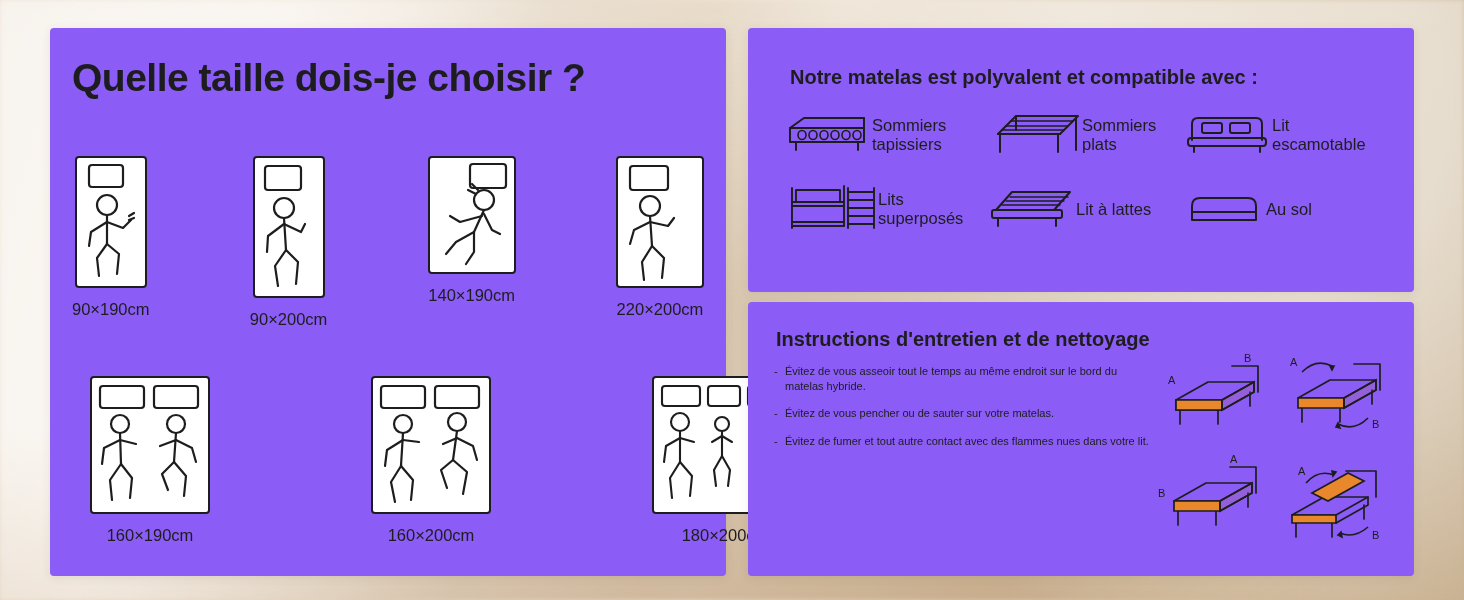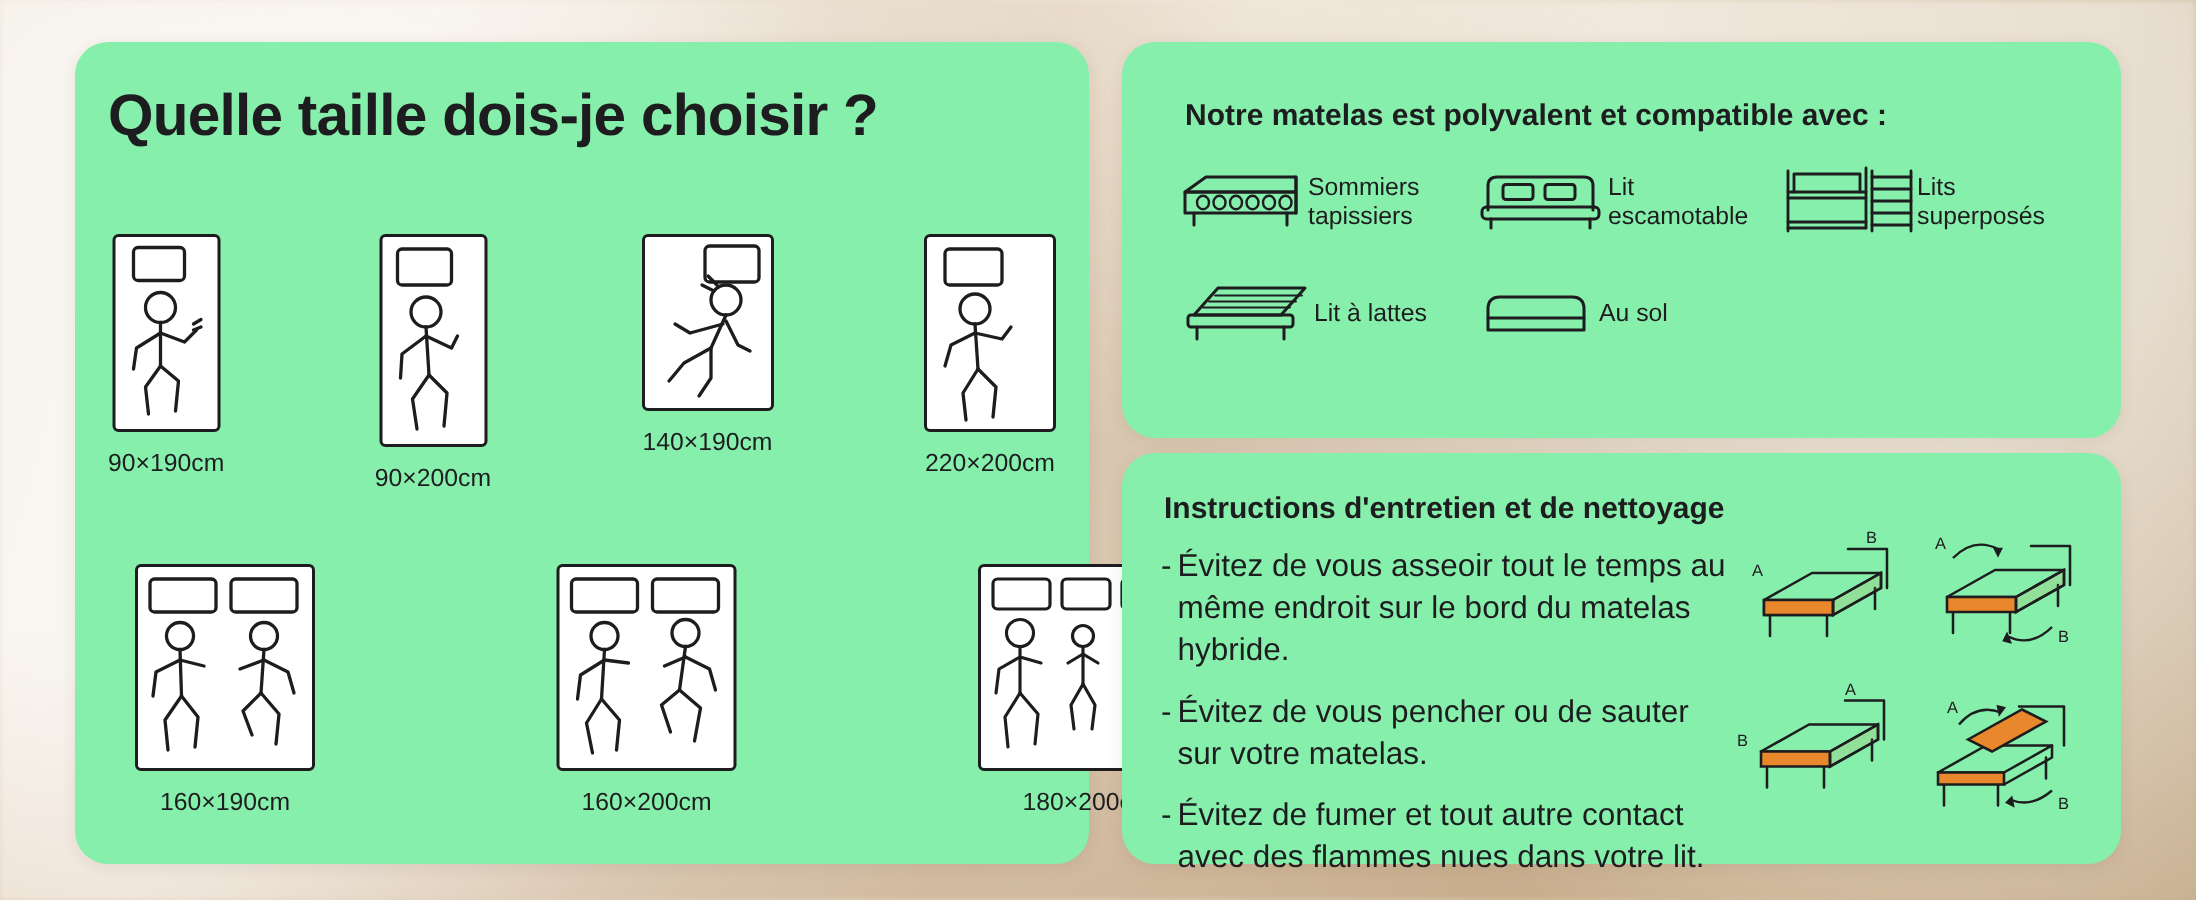--- a/index.html
+++ b/index.html
@@ -18,22 +18,22 @@
     background:
       radial-gradient(circle at 8% 40%, rgba(255,255,255,0.55) 0 16%, rgba(255,255,255,0) 45%),
       radial-gradient(circle at 86% 18%, rgba(255,255,255,0.45) 0 14%, rgba(255,255,255,0) 40%),
       radial-gradient(circle at 50% 96%, rgba(160,120,75,0.30) 0 30%, rgba(160,120,75,0) 70%);
     filter: blur(2px);
   }
   .stage { position:absolute; inset:0; }
 
   .card {
     position:absolute;
-    background:#86efac;
-    border-radius:22px;
+    background:#8b5cf6;
+    border-radius:4px;
     box-shadow:0 2px 10px rgba(90,70,45,0.10);
   }
   
   #card-sizes { left:50px; top:28px; width:676px; height:548px; }
 
   .sizes-title {
     position:absolute; left:22px; top:28px;
     font-size:39px; font-weight:bold; color:#1d1d1f; letter-spacing:-0.5px;
   }
 
@@ -63,21 +63,21 @@
   #card-care { left:748px; top:302px; width:666px; height:274px; }
   .care-title {
     position:absolute; left:28px; top:26px;
     font-size:20px; font-weight:bold; color:#1d1d1f;text-align:center;
   }
   .care-list {
     position:absolute; left:26px; top:62px; width:380px;
     margin:0; padding:0; list-style:none;
   }
   .care-list li {
-    font-size:21px; line-height:1.33; color:#1d1d1f; margin-bottom:13px;
+    font-size:11px; line-height:1.33; color:#1d1d1f; margin-bottom:13px;
     padding-left:11px; position:relative;
   }
   .care-list li::before {
     content:"-"; position:absolute; left:0; top:0;
   }
   .care-figs {
     position:absolute; right:16px; top:46px; width:252px; height:210px;
     display:grid; grid-template-columns:1fr 1fr; grid-template-rows:1fr 1fr;
   }
   .care-fig { position:relative; }
@@ -268,20 +268,39 @@
                 <ellipse cx="53" cy="25" rx="4" ry="4.5"></ellipse>
                 <ellipse cx="64" cy="25" rx="4" ry="4.5"></ellipse>
                 <ellipse cx="75" cy="25" rx="4" ry="4.5"></ellipse>
               </g>
             </g>
           </svg>
         </div>
         <div class="lbl">Sommiers tapissiers</div>
       </div>
 
+      <div class="compat-cell">
+        <div class="glyph">
+          <svg width="100" height="48" viewBox="0 0 100 48">
+            <g fill="none" stroke="#1d1d1f" stroke-width="2" stroke-linejoin="round" stroke-linecap="round">
+              <path d="M16 24 L34 6 L96 6 L78 24 Z"></path>
+              <g stroke-width="1.3">
+                <path d="M24 16 L86 16"></path>
+                <path d="M29 11 L91 11"></path>
+                <path d="M20 20 L82 20"></path>
+              </g>
+              <path d="M16 24 L78 24"></path>
+              <path d="M18 24 L18 42 M76 24 L76 42"></path>
+              <path d="M94 8 L94 40"></path>
+              <path d="M34 6 L34 20"></path>
+            </g>
+          </svg>
+        </div>
+        <div class="lbl">Sommiers plats</div>
+      </div>
 
       <div class="compat-cell">
         <div class="glyph">
           <svg width="90" height="48" viewBox="0 0 90 48">
             <g fill="none" stroke="#1d1d1f" stroke-width="2" stroke-linejoin="round" stroke-linecap="round">
               <path d="M10 30 L10 14 Q10 8 16 8 L74 8 Q80 8 80 14 L80 30"></path>
               <rect x="20" y="13" width="20" height="10" rx="2"></rect>
               <rect x="48" y="13" width="20" height="10" rx="2"></rect>
               <rect x="6" y="28" width="78" height="8" rx="3"></rect>
               <path d="M12 36 L12 42 M78 36 L78 42"></path>

